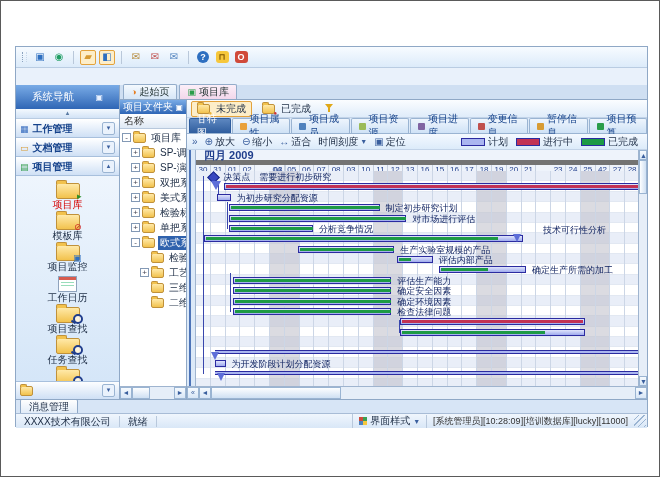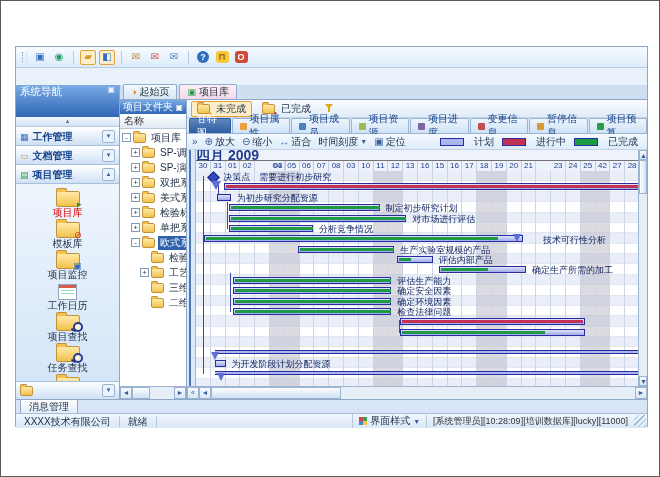--- a/index.html
+++ b/index.html
@@ -22,22 +22,22 @@
   .tb-icon.round span{background:#2e6fc0;color:#fff;width:12px;height:12px;border-radius:50%;
                       display:flex;align-items:center;justify-content:center;font-size:9px;font-weight:bold;}
   .tb-icon.boxed span{width:13px;height:12px;border-radius:3px;display:flex;align-items:center;justify-content:center;
                       font-size:9px;font-weight:bold;}
   .tb-sep{width:1px;height:13px;background:#b9c8da;margin:0 3px;}
   
   .win-body{position:absolute;top:38px;left:0;right:0;height:314px;}
   
   .sidebar{position:absolute;left:0;top:0;width:104px;height:314px;border-right:1px solid #8fa8c6;
            box-sizing:border-box;display:flex;flex-direction:column;background:#d9e8f9;}
-  .side-header{height:32px;flex:none;background:linear-gradient(#79abe6,#2f66b5);color:#fff;font-size:10.5px;
-               display:flex;padding:0 4px;}
+  .side-header{height:24px;flex:none;background:linear-gradient(#79abe6,#2f66b5);color:#fff;font-size:10.5px;
+               display:flex;align-items:center;padding:0 16px;}
   .side-header .pin{margin-left:auto;font-size:8px;color:#eaf2ff;}
   .side-collapse{height:9px;flex:none;background:linear-gradient(#f4f9fe,#d2e3f6);border-bottom:1px solid #b9cce2;
                  text-align:center;font-size:7px;line-height:8px;color:#5a7ba3;}
   .side-group{height:17px;flex:none;background:linear-gradient(#fdfeff,#cfe0f5);border-top:1px solid #fff;
               border-bottom:1px solid #a8c0dd;display:flex;align-items:center;gap:4px;padding:0 4px;
               color:#15428b;font-weight:bold;font-size:10px;}
   .side-group .chev{margin-left:auto;width:11px;height:11px;border:1px solid #9ab4d2;border-radius:2px;background:#eaf2fc;
                     font-size:7px;line-height:10px;text-align:center;color:#3a5f9e;}
   .side-items{flex:1;background:linear-gradient(#eef5fd,#d5e6f8);display:flex;flex-direction:column;
               align-items:center;padding-top:3px;overflow:hidden;}
@@ -107,30 +107,30 @@
   .view-tab{height:14px;padding:0 7px;font-size:10px;color:#15428b;display:flex;align-items:center;gap:3px;
             background:linear-gradient(#eef5fd,#cfe2f6);border:1px solid #9ab4d2;border-bottom:none;
             border-radius:2px 2px 0 0;}
   .view-tab.active{background:linear-gradient(#5d87c0,#2f5d9e);color:#fff;border-color:#2f5d9e;}
   .view-tab .tico{width:7px;height:7px;border-radius:1px;flex:none;}
   .gantt-toolbar{height:15px;flex:none;display:flex;align-items:center;gap:7px;padding:0 5px;font-size:10px;
                  color:#1c2c44;background:linear-gradient(#f4f9ff,#dcebfa);border-bottom:1px solid #c2d3e8;}
   .gt-btn{display:flex;align-items:center;gap:2px;}
   .gt-glyph{color:#3a5f9e;font-size:10px;}
   .legend{margin-left:auto;display:flex;align-items:center;gap:8px;padding-right:4px;}
-  .legend-item{display:flex;align-items:center;gap:10px;font-size:10px;color:#1c2c44;text-align:right;}
+  .legend-item{display:flex;align-items:center;gap:3px;font-size:10px;color:#1c2c44;text-align:right;}
   .legend-swatch{width:24px;height:8px;border:1px solid #2b2ba0;box-sizing:border-box;}
   
   .gantt-area{flex:1;position:relative;background:#fff;overflow:hidden;}
   .g-gutter{position:absolute;left:0;top:0;bottom:13px;width:9px;background:#dce9f8;border-right:1px solid #9fb4cf;
             box-sizing:border-box;}
   .g-gutter::before{content:"";position:absolute;left:2px;top:0;bottom:0;width:2px;background:#4d74b8;}
   .g-head{position:absolute;left:9px;right:9px;top:0;height:21px;}
-  .g-month{height:10px;font-size:14px;font-weight:bold;color:#1f3d8c;background:#eef3fb;
-           border-bottom:1px solid #737373;line-height:10px;}
+  .g-month{height:10px;font-size:11px;font-weight:bold;color:#1f3d8c;background:#eef3fb;
+           border-bottom:5px solid #737373;padding-left:8px;line-height:10px;}
   .g-days{position:relative;height:11px;background:#eef3fb;border-bottom:1px solid #9fb0c8;box-sizing:border-box;}
   .g-day{position:absolute;top:0;height:10px;font-size:8px;color:#1f3d8c;text-align:center;line-height:10px;
          border-right:1px solid #c5cfdf;box-sizing:border-box;}
   .g-plot{position:absolute;left:9px;right:9px;top:21px;bottom:13px;overflow:hidden;background:#fff;}
   .g-stripe{position:absolute;left:0;right:0;border-bottom:1px solid #e2e8f2;box-sizing:border-box;}
   .g-weekend{position:absolute;top:0;bottom:0;background:rgba(190,190,200,0.55);}
   .g-vline{position:absolute;top:0;bottom:0;width:1px;background:#ccd6e6;}
   .g-conn{position:absolute;width:1px;background:#3947ad;}
   .g-bar{position:absolute;height:7px;border:1px solid #2b2ba0;background:linear-gradient(#dfe4fb,#9fabee);
          box-sizing:border-box;}
@@ -577,21 +577,21 @@
               </div>
               <div class="g-label" style="left: 216.16px; top: 42.52px;">对市场进行评估</div>
               <div class="g-bar" style="left: 32.56px; width: 84.36px; top: 53.9px;">
                 <span class="prog" style="width: 82.36px;"></span>
               </div>
               <div class="g-label" style="left: 122.92px; top: 52.9px;">分析竞争情况</div>
               <div class="g-bar" style="left: 8.14px; width: 318.94px; top: 64.28px;">
                 <span class="prog" style="width: 291.585px;"></span>
               </div>
               <div class="g-tri" style="left: 317.16px; top: 63.28px;"></div>
-              <div class="g-label" style="left: 347.08px; top: 64px;">技术可行性分析</div>
+              <div class="g-label" style="left: 347.08px; top: 54px;">技术可行性分析</div>
               <div class="g-bar" style="left: 102.12px; width: 96.2px; top: 74.66px;">
                 <span class="prog" style="width: 94.2px;"></span>
               </div>
               <div class="g-label" style="left: 204.32px; top: 73.66px;">生产实验室规模的产品</div>
               <div class="g-bar" style="left: 201.28px; width: 35.52px; top: 85.04px;">
                 <span class="prog" style="width: 11.732px;"></span>
               </div>
               <div class="g-label" style="left: 242.8px; top: 84.04px;">评估内部产品</div>
               <div class="g-bar" style="left: 242.72px; width: 87.32px; top: 95.42px;">
                 <span class="prog" style="width: 46.926px;"></span>

